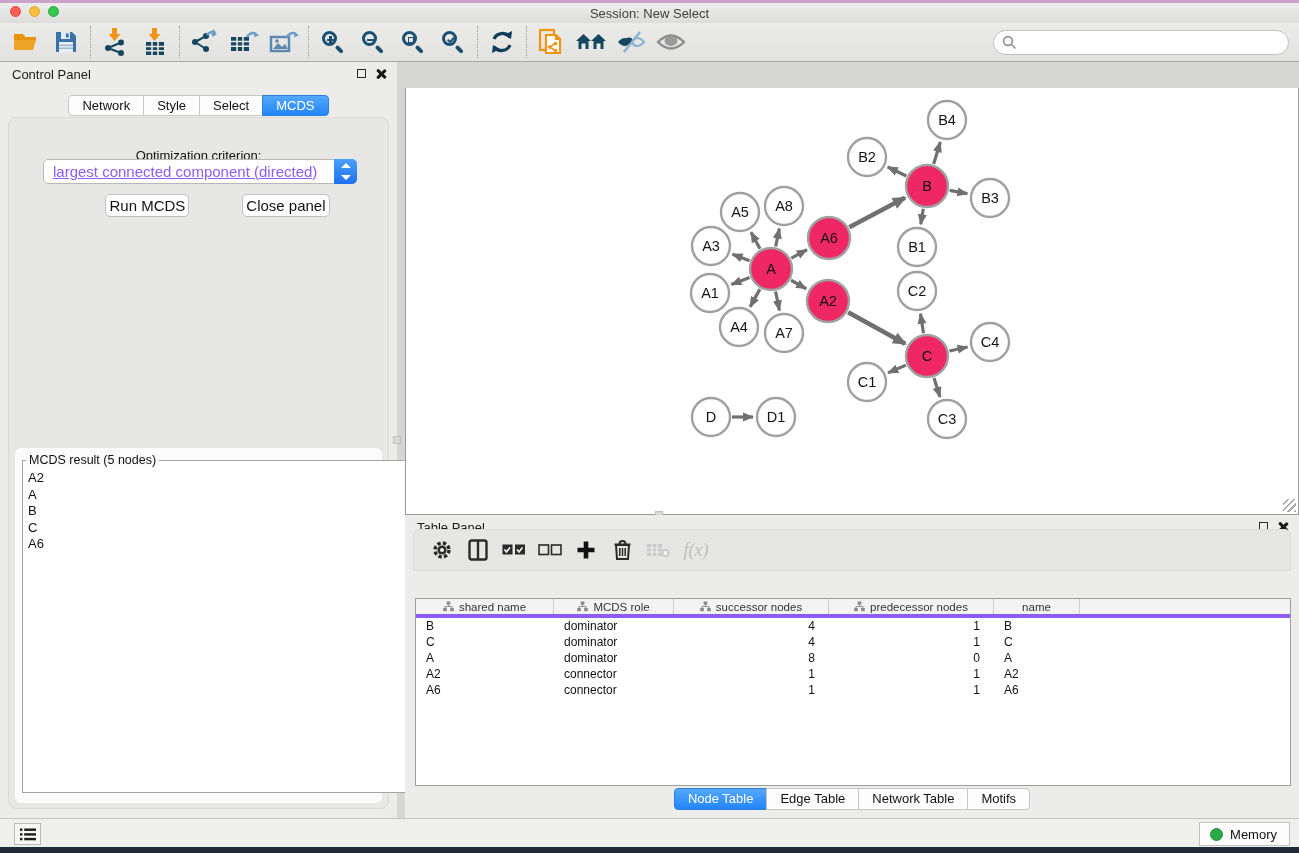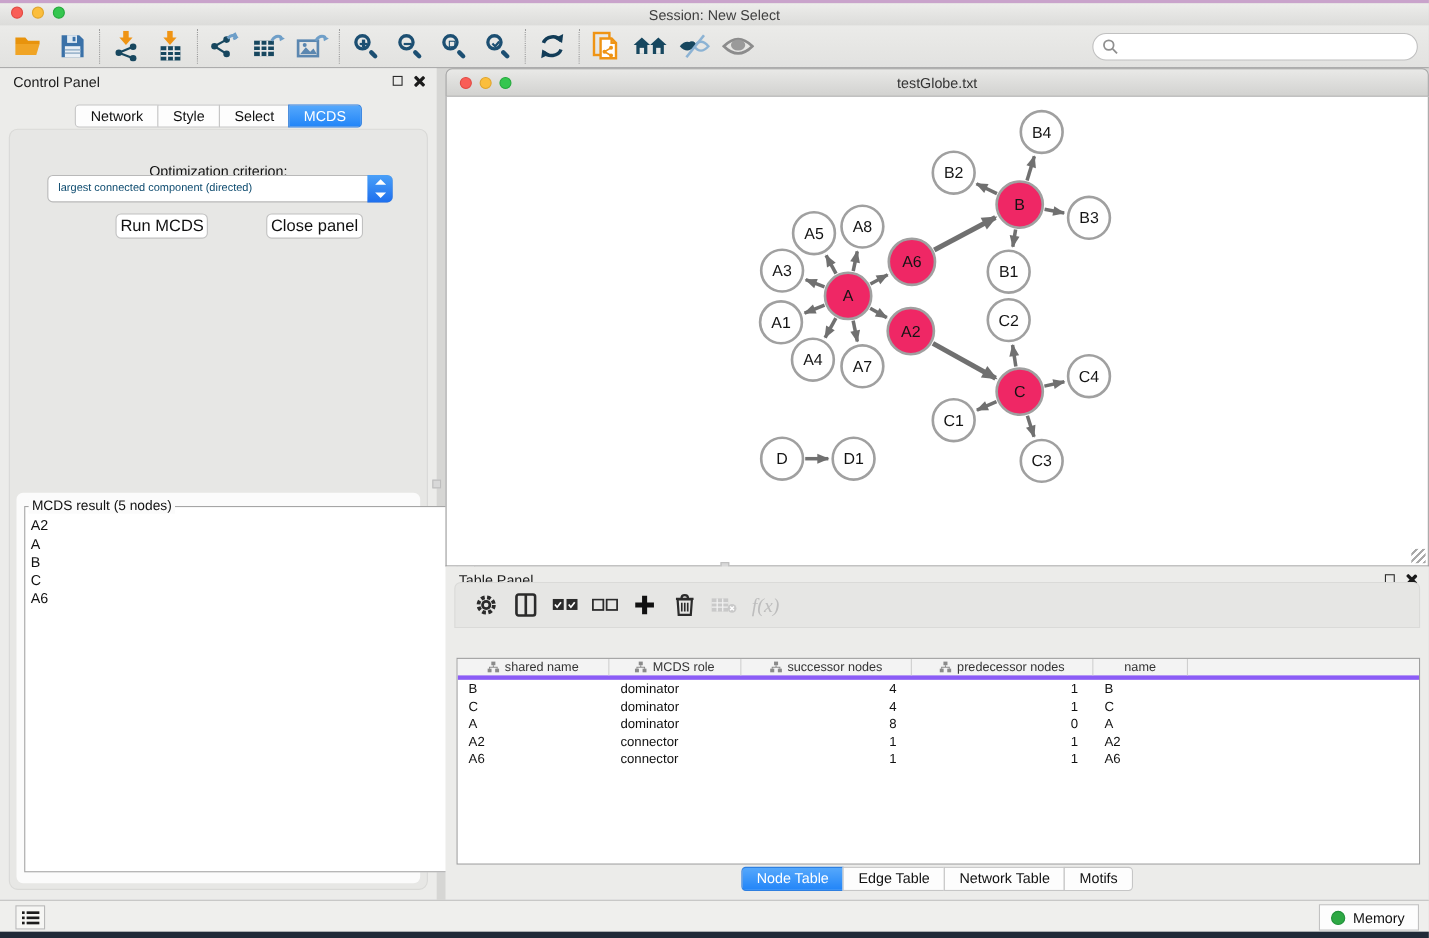--- a/index.html
+++ b/index.html
@@ -55,21 +55,21 @@
   .seg-tab { height:21px; line-height:19px; padding:0 13px; font-size:13px; color:#111;
     background:#fdfdfd; border:1px solid #c6c6c6; margin-left:-1px; }
   .seg-tab:first-child { border-radius:4px 0 0 4px; margin-left:0; }
   .seg-tab:last-child { border-radius:0 4px 4px 0; }
   .seg-tab.active { background:linear-gradient(#55a8fc,#2285f8); color:#fff; border-color:#2e7fe0; }
   .cp-card { position:absolute; left:8px; top:55px; width:381px; height:692px;
     background:#e7e7e5; border:1px solid #d9d9d7; border-radius:8px; }
   .opt-label { margin-top:30px; text-align:center; font-size:13px; color:#111; }
   .dropdown { position:absolute; left:34px; top:41px; width:314px; height:25px; background:#fff;
     border:1px solid #b9b9b9; border-radius:5px; display:flex; align-items:center; }
-  .dropdown .dd-text { flex:1; font-size:10px; color:#0c4a6e; padding-left:9px; white-space:nowrap; overflow:hidden; }
+  .dropdown .dd-text { flex:1; font-size:15px; color:#8b5cf6; padding-left:9px; white-space:nowrap; overflow:hidden;text-decoration:underline; }
   .dd-btn { width:23px; height:25px; margin:-1px -1px -1px 0; border-radius:0 5px 5px 0;
     background:linear-gradient(#4aa0f8,#1e6fee); position:relative; }
   .dd-btn .up, .dd-btn .down { position:absolute; left:6.5px; width:0; height:0; border-left:5px solid transparent; border-right:5px solid transparent; }
   .dd-btn .up { top:4px; border-bottom:5px solid #fff; }
   .dd-btn .down { bottom:4px; border-top:5px solid #fff; }
   .btn-row { position:absolute; left:0; top:76px; width:100%; display:flex; justify-content:center; gap:15px; }
   .push-btn { height:23px; padding:0 3px; background:#fff; border:1px solid #c0c0c0; border-radius:5px;
     font-size:15px; color:#111; font-family:"Liberation Sans", sans-serif;margin-left:38px; }
   .result-card { position:absolute; left:6px; top:330px; width:367px; height:355px;
     background:#fbfbfb; border-radius:6px; }
@@ -339,28 +339,20 @@
             </div>
           <div class="result-scrollbar"></div>
         </fieldset>
       </div>
     </div>
   </div>
 
   <div class="thumb" style="left:393px; top:436px;"></div>
 
   <div class="network-window">
-    <div class="nw-titlebar">
-      <div class="nw-lights">
-        <div class="light red"></div>
-        <div class="light yellow"></div>
-        <div class="light green"></div>
-      </div>
-      <div class="nw-title">testGlobe.txt</div>
-    </div>
     <div class="nw-canvas">
       <svg id="graph-svg" width="892" height="425" viewBox="0 0 892 425">
           <defs>
             <marker id="arr" markerUnits="userSpaceOnUse" markerWidth="13" markerHeight="11" refX="11" refY="5.5" orient="auto">
               <path d="M1 1 L12 5.5 L1 10 z" fill="#707070"></path>
             </marker>
             <marker id="arrBig" markerUnits="userSpaceOnUse" markerWidth="16" markerHeight="14" refX="13" refY="7" orient="auto">
               <path d="M1 1 L15 7 L1 13 z" fill="#707070"></path>
             </marker>
           </defs>

